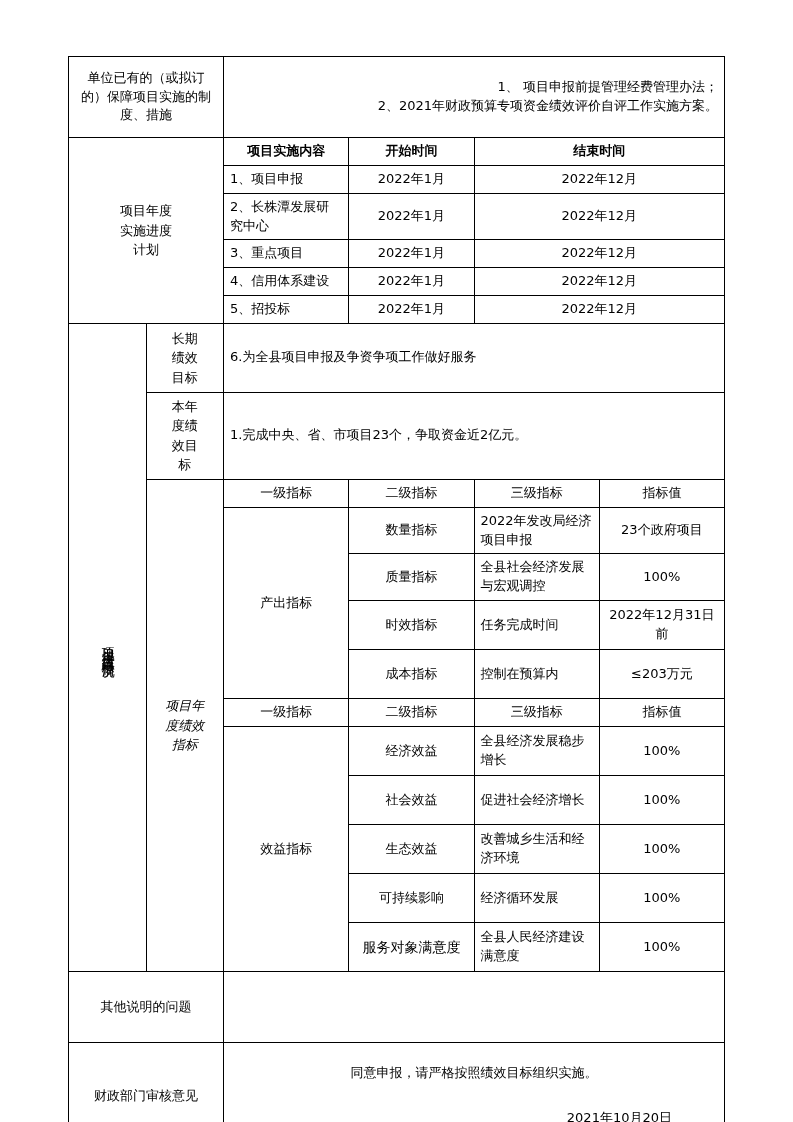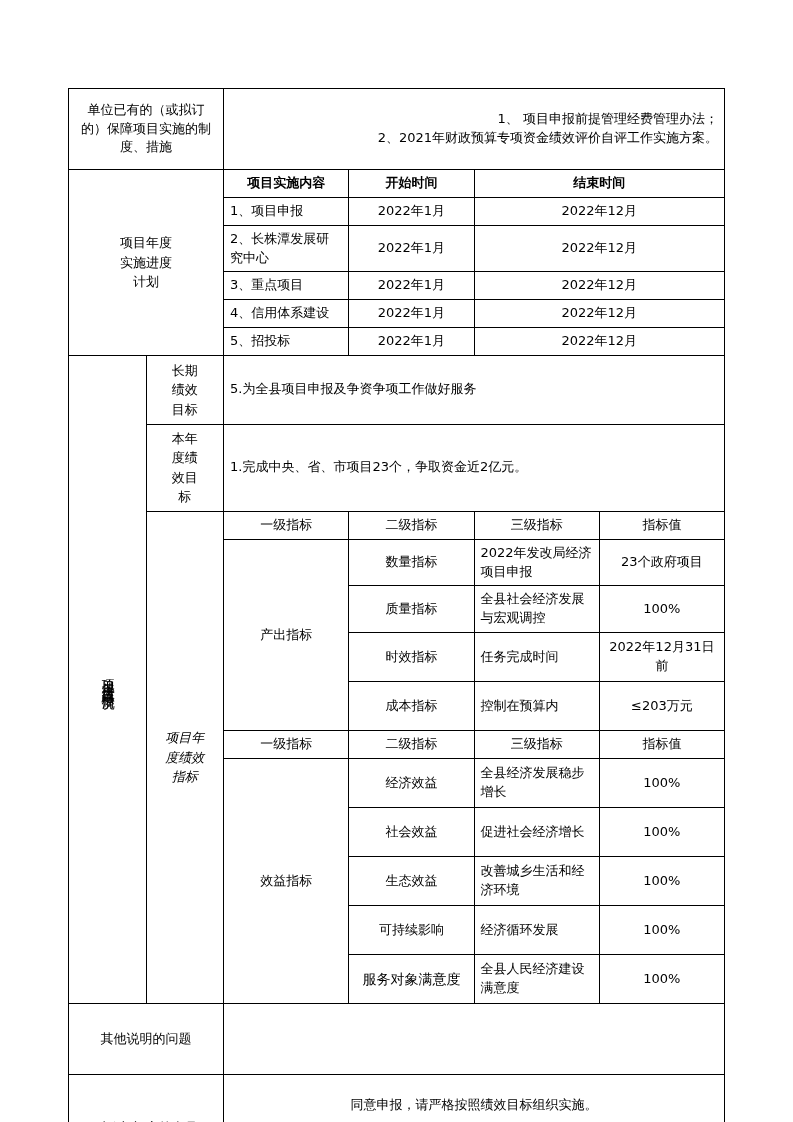--- a/index.html
+++ b/index.html
@@ -12,21 +12,21 @@
     height: 1122px;
     font-family: "DejaVu Sans", "Liberation Sans", sans-serif;
     color: #000000;
     -webkit-font-smoothing: antialiased;
   }
   .page {
     position: relative;
     width: 793px;
     height: 1122px;
     box-sizing: border-box;
-    padding: 88px 68px 0 68px;
+    padding: 56px 68px 0 68px;
   }
   table.form {
     border-collapse: collapse;
     width: 657px;
     table-layout: fixed;
   }
   table.form td {
     border: 1px solid #000000;
     padding: 4px 6px;
     font-size: 13px;
@@ -124,21 +124,21 @@
       <td class="c" colspan="2">2022年12月</td>
     </tr>
 
     <tr>
       <td class="c vert" rowspan="13" style="width:40px;">
         <span class="vert-narrow">项目年度绩效目标情况</span>
       </td>
       <td class="c vert" style="width:58px; height:60px;">
         <span class="wrap2">长期绩效目标</span>
       </td>
-      <td class="l" colspan="4">5.为全县项目申报及争资争项工作做好服务</td>
+      <td class="l" colspan="4">6.为全县项目申报及争资争项工作做好服务</td>
     </tr>
 
     <tr>
       <td class="c vert" style="height:68px;">
         <span class="wrap2">本年度绩效目标</span>
       </td>
       <td class="l" colspan="4">1.完成中央、省、市项目23个，争取资金近2亿元。</td>
     </tr>
 
     <tr>

